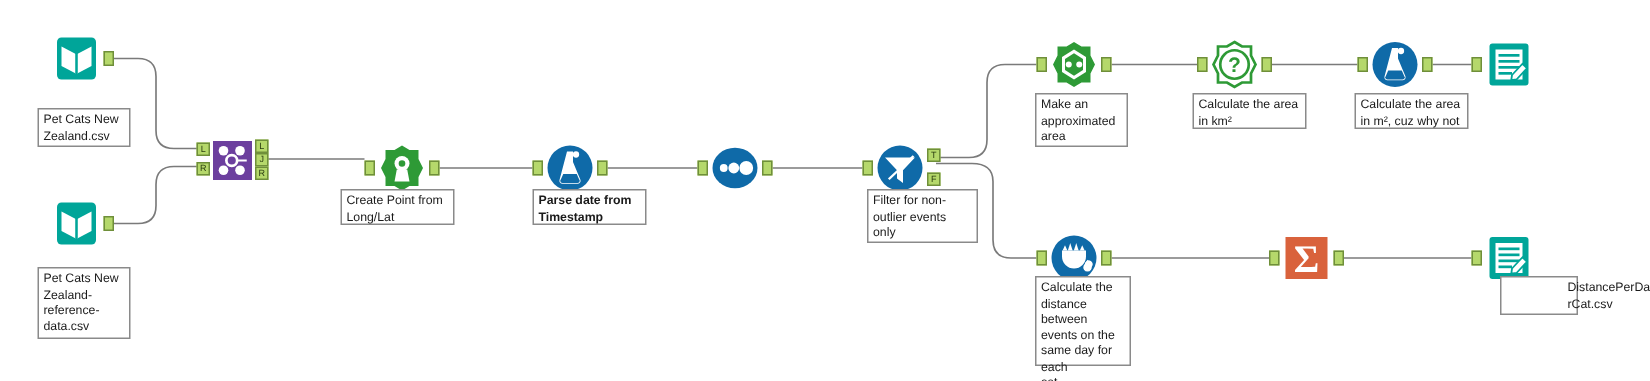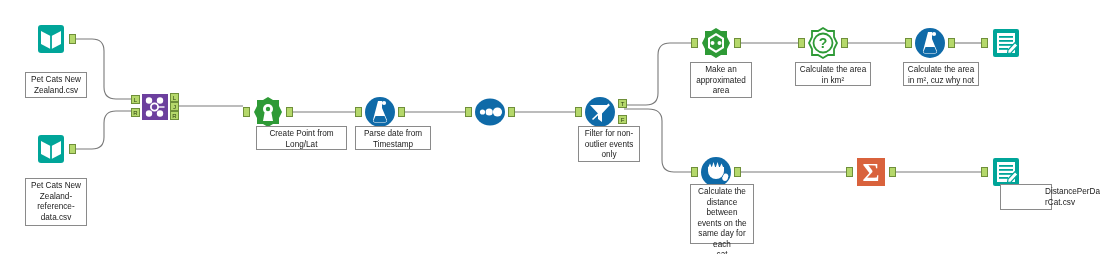--- a/index.html
+++ b/index.html
@@ -58,21 +58,20 @@
     position: absolute;
     border: 1px solid #8a8a8a;
     background: #ffffff;
     color: #1a1a1a;
     font-size: 8.2px;
     line-height: 10.5px;
     padding: 2px 3px;
     box-sizing: border-box;
     font-family: "Liberation Sans", sans-serif;
     white-space: pre-line;
-    text-align: center;
   }
   .join-node {
     position: absolute;
     width: 28px;
     height: 28px;
   }
 </style>
 </head>
 <body>
 
@@ -155,34 +154,34 @@
   <div class="node" style="left:251px;top:95px;">
     <svg class="glyph" viewBox="0 0 34 34">
       <path d="M17 2 L22 5 L28 5 L28 11 L31 17 L28 23 L28 29 L22 29 L17 32 L12 29 L6 29 L6 23 L3 17 L6 11 L6 5 L12 5 Z" fill="#2e9a36"></path>
       <circle cx="17" cy="14" r="5" fill="#ffffff"></circle>
       <circle cx="17" cy="14" r="2.2" fill="#2e9a36"></circle>
       <path d="M13.5 18 L20.5 18 L22 26 L12 26 Z" fill="#ffffff"></path>
     </svg>
     <div class="anchor in" style="top:12px;"></div>
     <div class="anchor out" style="top:12px;"></div>
   </div>
-  <div class="label" style="left:256px;top:126px;width:91px;height:24px;">Create Point from
+  <div class="label" style="left:227px;top:126px;width:76px;height:24px;">Create Point from
 Long/Lat</div>
 
   <div class="node" style="left:363px;top:95px;">
     <svg class="glyph" viewBox="0 0 34 34">
       <circle cx="17" cy="17" r="15" fill="#0f6aa8"></circle>
       <path d="M15 6 L19 6 L19 13 L24 25 A2 2 0 0 1 22 27.5 L12 27.5 A2 2 0 0 1 10 25 Z" fill="#ffffff"></path>
       <circle cx="21" cy="8" r="2.1" fill="#ffffff"></circle>
       <path d="M12.5 21 L21.5 21 L23.5 25.5 A1.5 1.5 0 0 1 22 27 L12 27 A1.5 1.5 0 0 1 10.5 25.5 Z" fill="#0f6aa8"></path>
     </svg>
     <div class="anchor in" style="top:12px;"></div>
     <div class="anchor out" style="top:12px;"></div>
   </div>
-  <div class="label" style="left:355px;top:126px;width:76px;height:24px;">Parse date from
+  <div class="label" style="left:355px;top:126px;width:76px;height:24px;font-weight:bold;">Parse date from
 Timestamp</div>
 
   <div class="node" style="left:473px;top:95px;">
     <svg class="glyph" viewBox="0 0 34 34">
       <ellipse cx="17" cy="17" rx="15" ry="13.5" fill="#0f6aa8"></ellipse>
       <circle cx="9.5" cy="17" r="2.6" fill="#ffffff"></circle>
       <circle cx="16.2" cy="17" r="3.6" fill="#ffffff"></circle>
       <circle cx="24.5" cy="17" r="4.6" fill="#ffffff"></circle>
     </svg>
     <div class="anchor in" style="top:12px;"></div>
@@ -192,21 +191,21 @@
   <div class="node" style="left:583px;top:95px;">
     <svg class="glyph" viewBox="0 0 34 34">
       <circle cx="17" cy="17" r="15" fill="#0f6aa8"></circle>
       <path d="M7 10 L27 10 L19 18.5 L19 27 L15 24 L15 18.5 Z" fill="#ffffff"></path>
       <path d="M9.5 24.5 L26 9" stroke="#ffffff" stroke-width="1.6"></path>
     </svg>
     <div class="anchor in" style="top:12px;"></div>
     <div class="anchor-lbl" style="right:-10px;top:4px;">T</div>
     <div class="anchor-lbl" style="right:-10px;top:20px;">F</div>
   </div>
-  <div class="label" style="left:578px;top:126px;width:62px;height:36px;">Filter for non-
+  <div class="label" style="left:578px;top:126px;width:74px;height:36px;">Filter for non-
 outlier events
 only</div>
 
   <div class="node" style="left:699px;top:26px;">
     <svg class="glyph" viewBox="0 0 34 34">
       <path d="M17 2 L22 5 L28 5 L28 11 L31 17 L28 23 L28 29 L22 29 L17 32 L12 29 L6 29 L6 23 L3 17 L6 11 L6 5 L12 5 Z" fill="#2e9a36"></path>
       <path d="M17 7 L25 12 L25 22 L17 27 L9 22 L9 12 Z" fill="#ffffff"></path>
       <path d="M17 9.5 L23 13.3 L23 20.7 L17 24.5 L11 20.7 L11 13.3 Z" fill="#2e9a36"></path>
       <circle cx="13.5" cy="17" r="2" fill="#ffffff"></circle>
       <circle cx="20.5" cy="17" r="2" fill="#ffffff"></circle>

